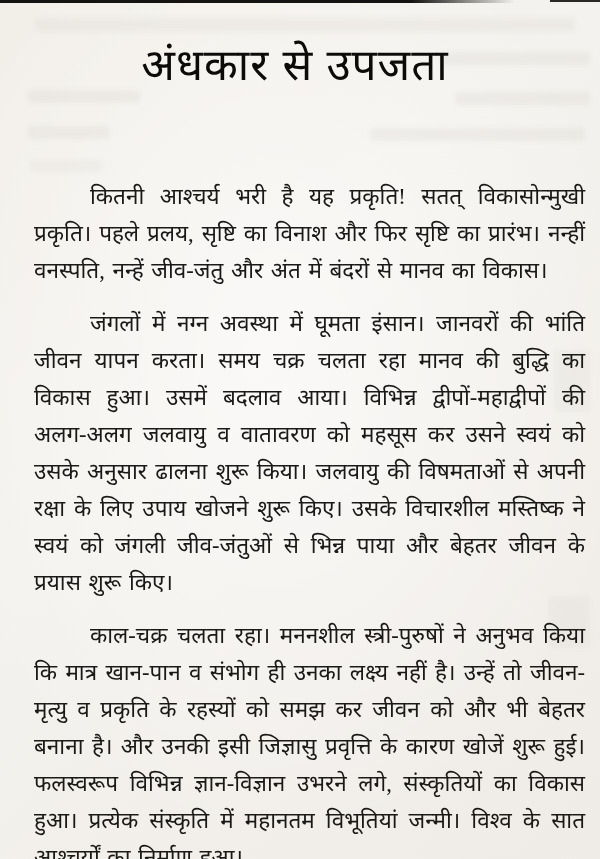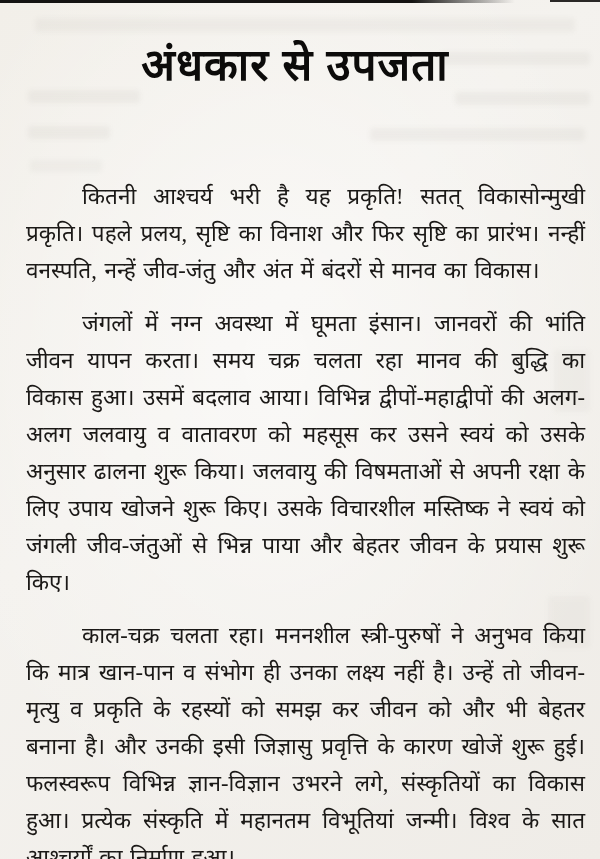--- a/index.html
+++ b/index.html
@@ -49,42 +49,42 @@
   .g9 { top: 596px; left: 548px; width: 42px;  height: 52px; opacity: 0.05; }
 
   .title {
     position: absolute;
     top: 36px;
     left: 0;
     right: 10px;
     margin: 0;
     text-align: center;
     font-family: "Liberation Sans", "DejaVu Sans", sans-serif;
-    font-weight: 700;
+    font-weight: 400;
     font-size: 44px;
     line-height: 57px;
     letter-spacing: 1px;
     color: #0c0b0a;
   }
   .title .title-line { display: block; }
 
   .body-text {
     position: absolute;
     top: 178px;
     left: 18px;
     right: 15px;
     font-size: 22.5px;
     line-height: 37px;
     text-align: justify;
     text-justify: inter-word;
     word-spacing: 2px;
     color: #1b1917;
   }
   .para {
-    margin: 0 0 16px 8px;
+    margin: 0 0 16px 16px;
     text-indent: 56px;
   }
 </style>
 </head>
 <body>
 
 <div class="page">
 
   <div class="edge-top-left"></div>
   <div class="edge-top-right"></div>

